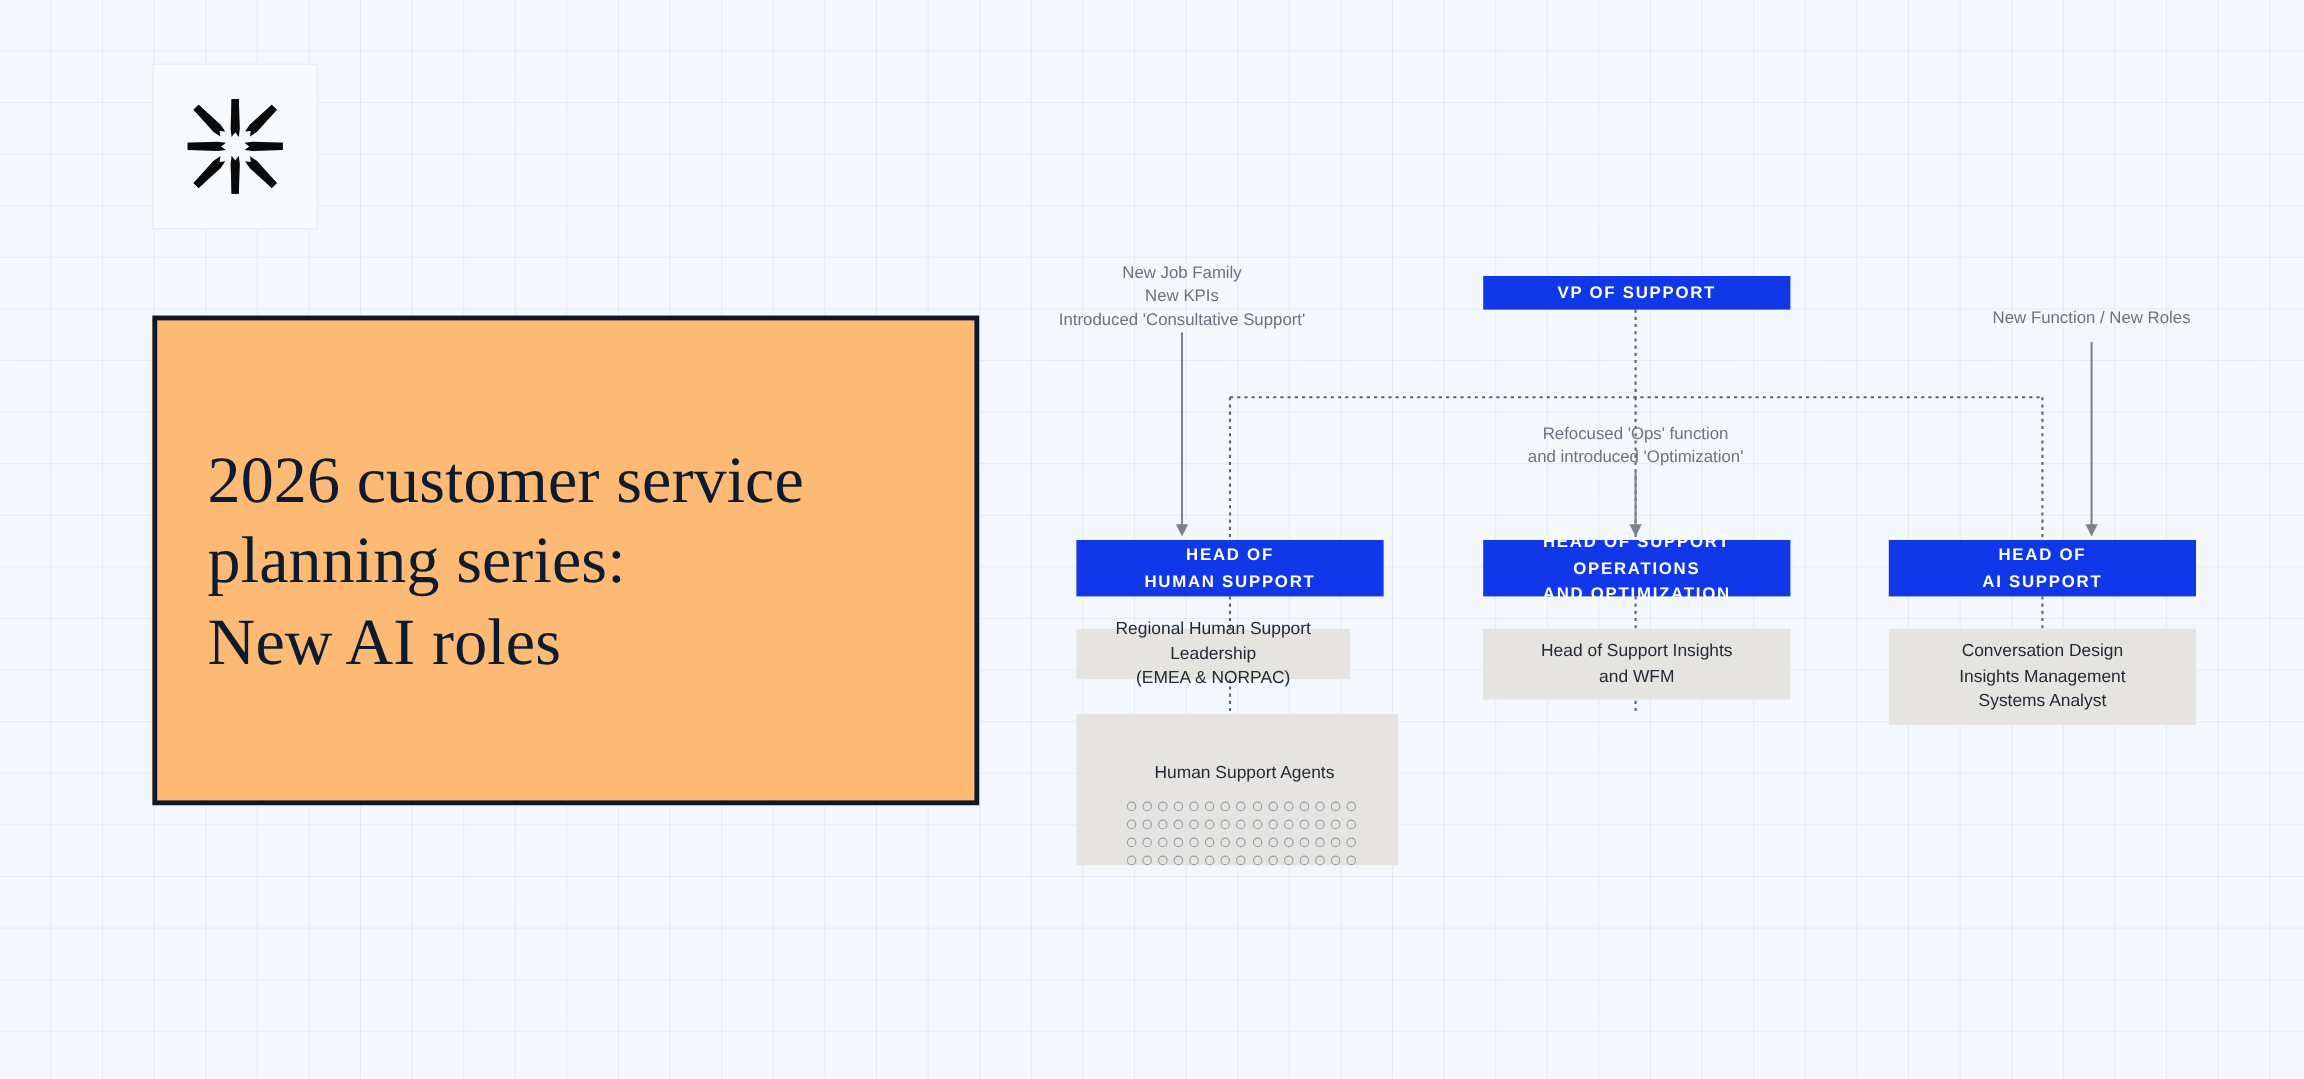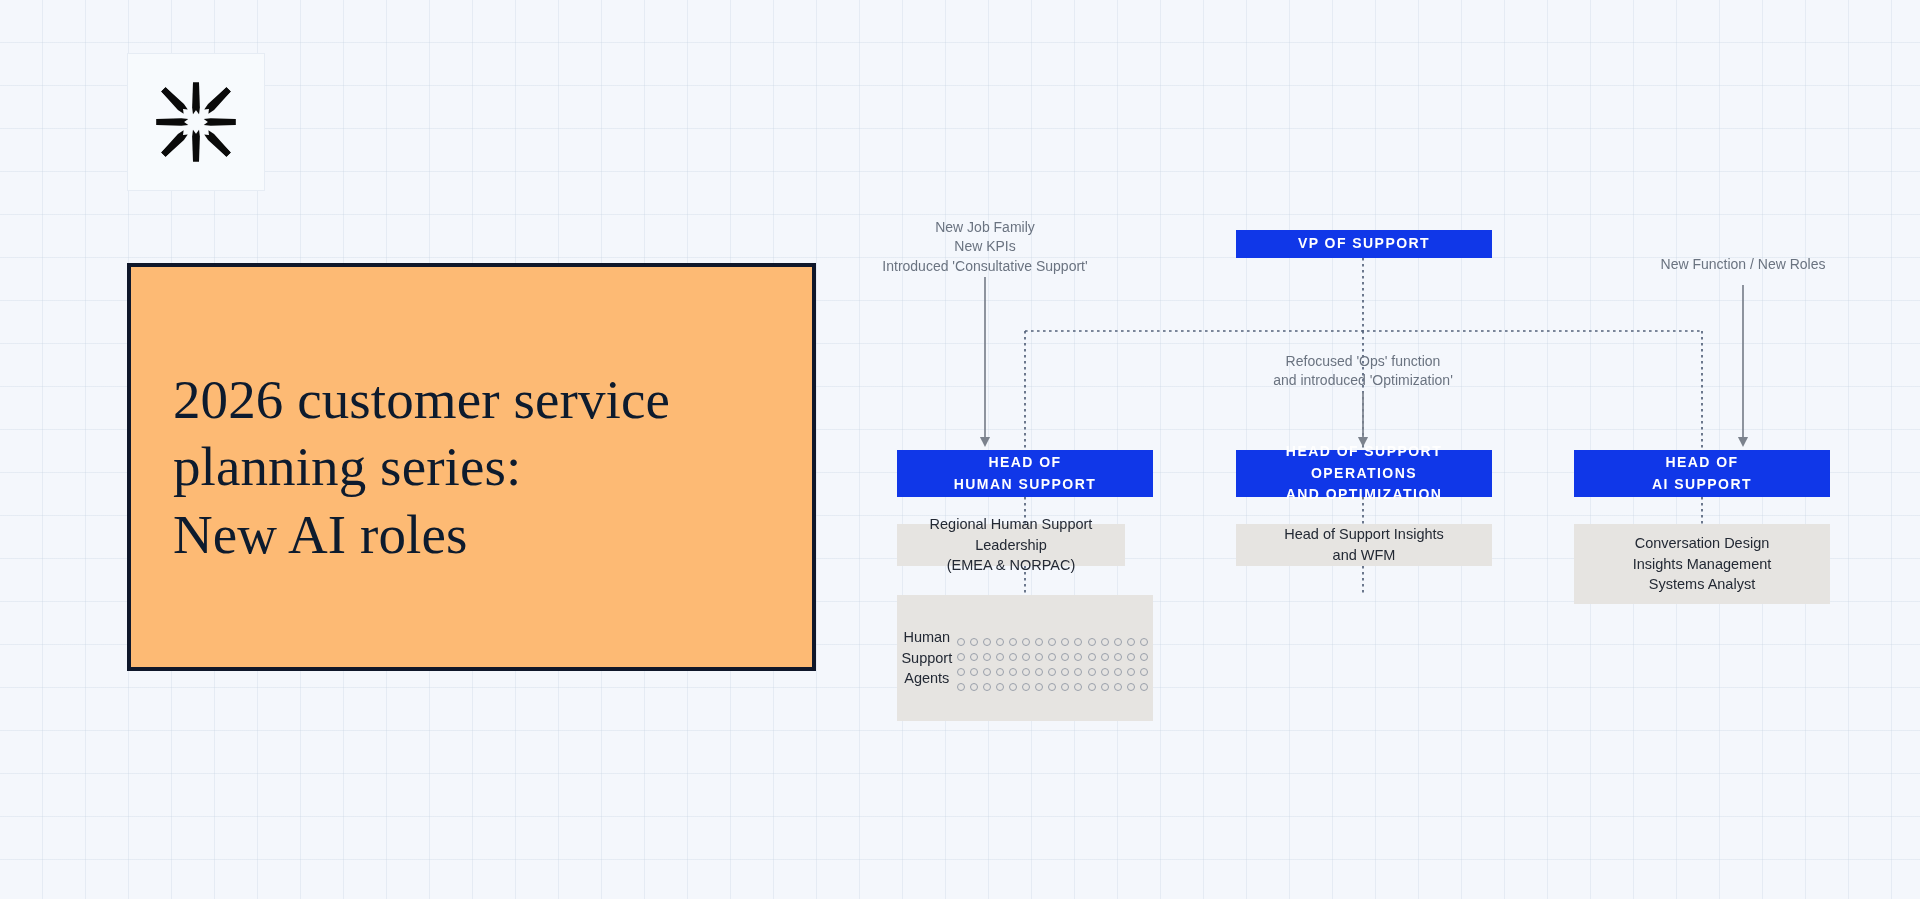--- a/index.html
+++ b/index.html
@@ -63,21 +63,21 @@
     color:#232934;
     display:flex;flex-direction:column;align-items:center;justify-content:center;
     text-align:center;
     font-size:14.5px;line-height:1.42;
     white-space:pre-line;
   }
   .node-grey .line{display:block;}
   .node-grey.stacked{}
 
   
-  #agents-box{flex-direction:row;justify-content:flex-start;padding-top:13px;}
+  #agents-box{flex-direction:column;justify-content:flex-end;padding-top:13px;padding-left:12px;}
   #agents-title{font-size:14.5px;color:#232934;margin-bottom:13px;}
   #agents-grid{
     display:grid;
     grid-template-columns:repeat(15, 13.1px);
     row-gap:7px;
   }
   .dot{
     width:8px;height:8px;border:1.3px solid #9aa0ab;border-radius:50%;
     box-sizing:border-box;
   }
@@ -175,21 +175,21 @@
   </div>
 
   <div class="node-grey" id="agents-box" style="left:897px;top:595px;width:256px;height:113px;">
     <span id="agents-title">Human Support Agents</span>
     <div id="agents-grid"><span class="dot"></span><span class="dot"></span><span class="dot"></span><span class="dot"></span><span class="dot"></span><span class="dot"></span><span class="dot"></span><span class="dot"></span><span class="dot"></span><span class="dot"></span><span class="dot"></span><span class="dot"></span><span class="dot"></span><span class="dot"></span><span class="dot"></span><span class="dot"></span><span class="dot"></span><span class="dot"></span><span class="dot"></span><span class="dot"></span><span class="dot"></span><span class="dot"></span><span class="dot"></span><span class="dot"></span><span class="dot"></span><span class="dot"></span><span class="dot"></span><span class="dot"></span><span class="dot"></span><span class="dot"></span><span class="dot"></span><span class="dot"></span><span class="dot"></span><span class="dot"></span><span class="dot"></span><span class="dot"></span><span class="dot"></span><span class="dot"></span><span class="dot"></span><span class="dot"></span><span class="dot"></span><span class="dot"></span><span class="dot"></span><span class="dot"></span><span class="dot"></span><span class="dot"></span><span class="dot"></span><span class="dot"></span><span class="dot"></span><span class="dot"></span><span class="dot"></span><span class="dot"></span><span class="dot"></span><span class="dot"></span><span class="dot"></span><span class="dot"></span><span class="dot"></span><span class="dot"></span><span class="dot"></span><span class="dot"></span></div>
   </div>
 
   <div class="node-blue" style="left:1236px;top:450px;width:256px;height:47px;">HEAD OF SUPPORT OPERATIONS
 AND OPTIMIZATION</div>
 
-  <div class="node-grey" style="left:1236px;top:524px;width:256px;height:42px;">
+  <div class="node-grey" style="left:1236px;top:524px;width:256px;height:59px;">
     <span class="line">Head of Support Insights
 and WFM</span>
   </div>
 
 
   <div class="node-blue" style="left:1574px;top:450px;width:256px;height:47px;">HEAD OF
 AI SUPPORT</div>
 
   <div class="node-grey stacked" style="left:1574px;top:524px;width:256px;height:80px;">
     <span class="line">Conversation Design</span>

